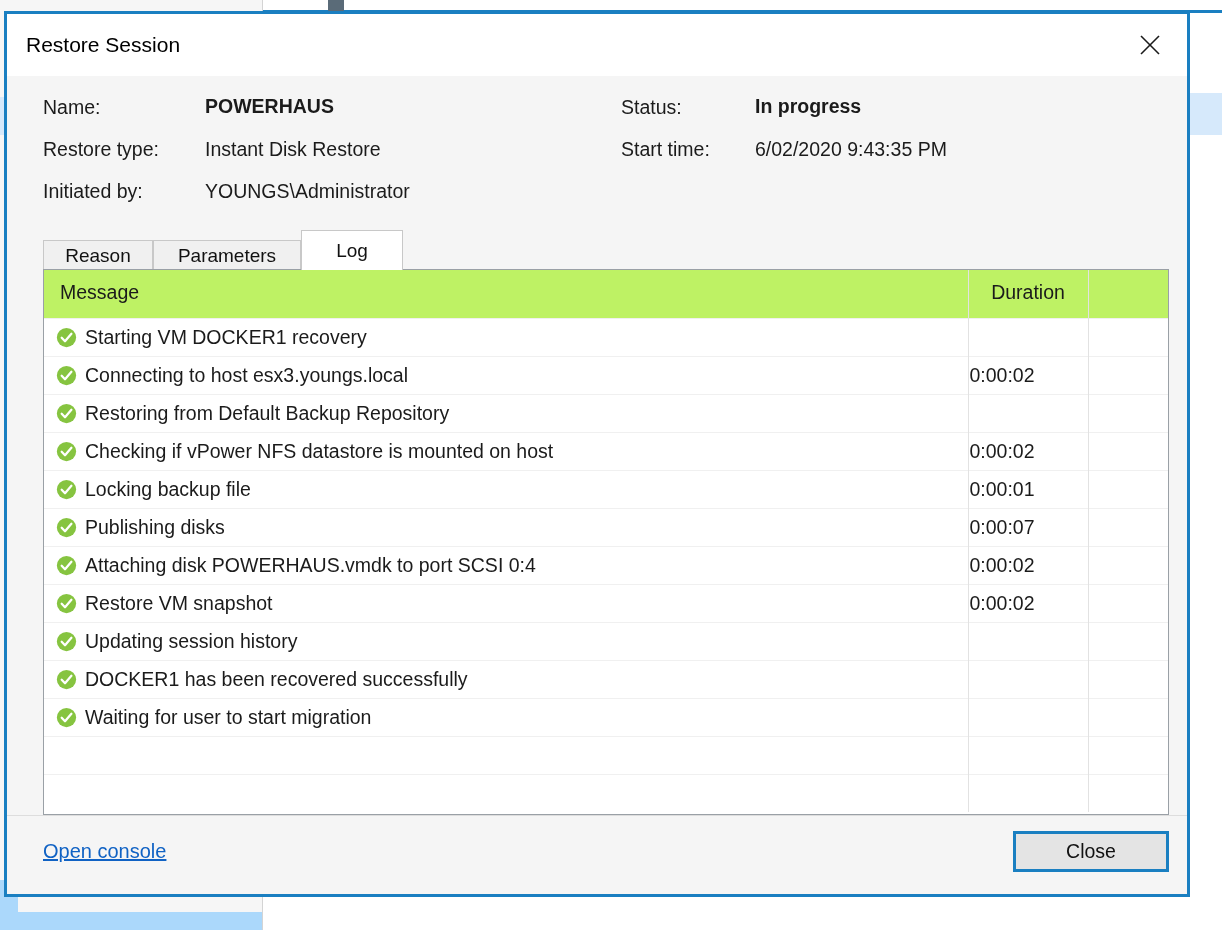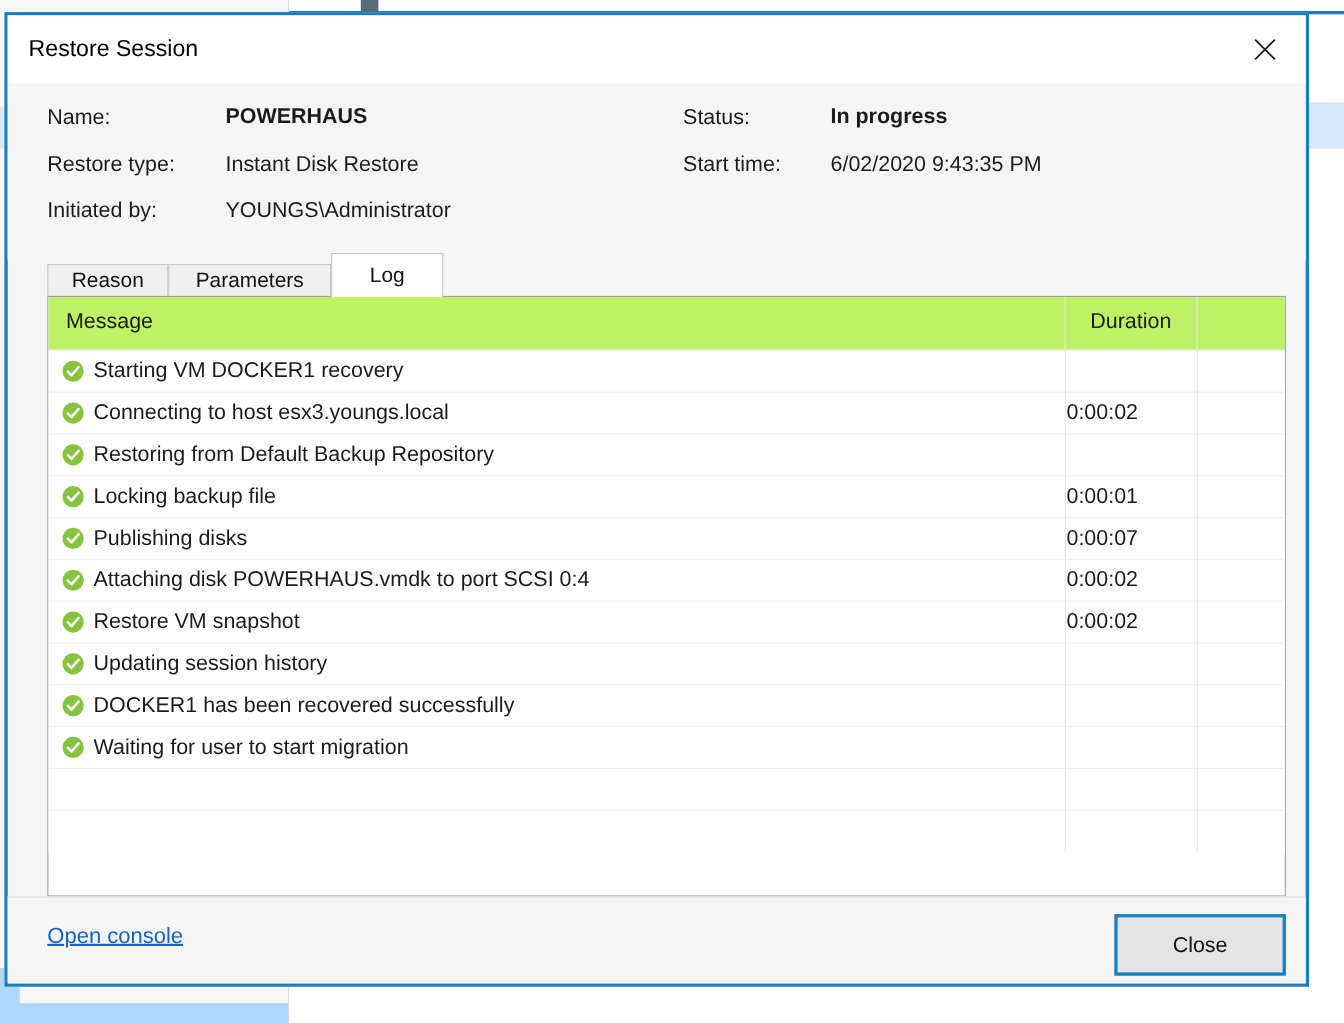--- a/index.html
+++ b/index.html
@@ -222,21 +222,21 @@
     font-size: 20px;
     color: #1062c4;
     text-decoration: underline;
     cursor: pointer;
   }
   .close-button {
     position: absolute;
     right: 18px;
     top: 15px;
     width: 156px;
-    height: 56px;
+    height: 41px;
     background: #e4e4e4;
     border: 3px solid #1a7fc1;
     box-sizing: border-box;
     font-size: 19.5px;
     color: #111;
     font-family: "Liberation Sans", sans-serif;
     cursor: pointer;
     display: flex;
     align-items: center;
     justify-content: center;
@@ -354,20 +354,35 @@
           </tr>
           <tr>
             <td class="col-msg">
               <div class="msg-cell">
                 <span style="display: block; width: 21px; height: 21px;">
                   <svg class="ok-icon" viewBox="0 0 24 24" aria-hidden="true">
                     <circle cx="12" cy="12" r="11" fill="#86c440"></circle>
                     <path d="M6.5 12.3 L10.3 16.2 L17.6 7.8" fill="none" stroke="#ffffff" stroke-width="2.6" stroke-linecap="round" stroke-linejoin="round"></path>
                   </svg>
                 </span>
+                <span>Checking if vPower NFS datastore is mounted on host</span>
+              </div>
+            </td>
+            <td class="col-dur">0:00:02</td>
+            <td class="col-extra"></td>
+          </tr>
+          <tr>
+            <td class="col-msg">
+              <div class="msg-cell">
+                <span style="display: block; width: 21px; height: 21px;">
+                  <svg class="ok-icon" viewBox="0 0 24 24" aria-hidden="true">
+                    <circle cx="12" cy="12" r="11" fill="#86c440"></circle>
+                    <path d="M6.5 12.3 L10.3 16.2 L17.6 7.8" fill="none" stroke="#ffffff" stroke-width="2.6" stroke-linecap="round" stroke-linejoin="round"></path>
+                  </svg>
+                </span>
                 <span>Locking backup file</span>
               </div>
             </td>
             <td class="col-dur">0:00:01</td>
             <td class="col-extra"></td>
           </tr>
           <tr>
             <td class="col-msg">
               <div class="msg-cell">
                 <span style="display: block; width: 21px; height: 21px;">

